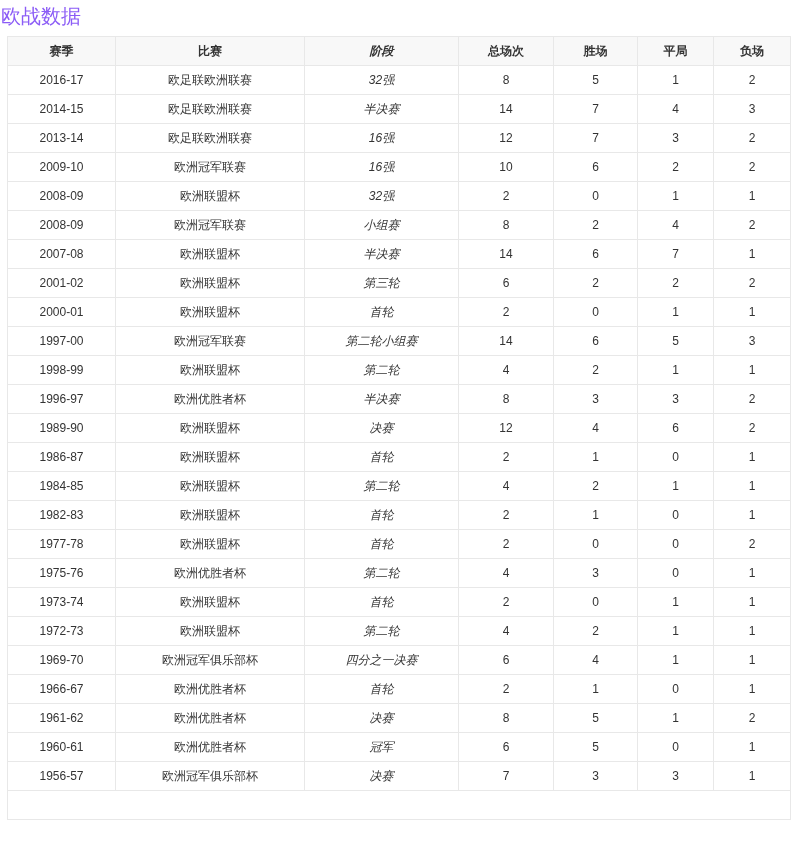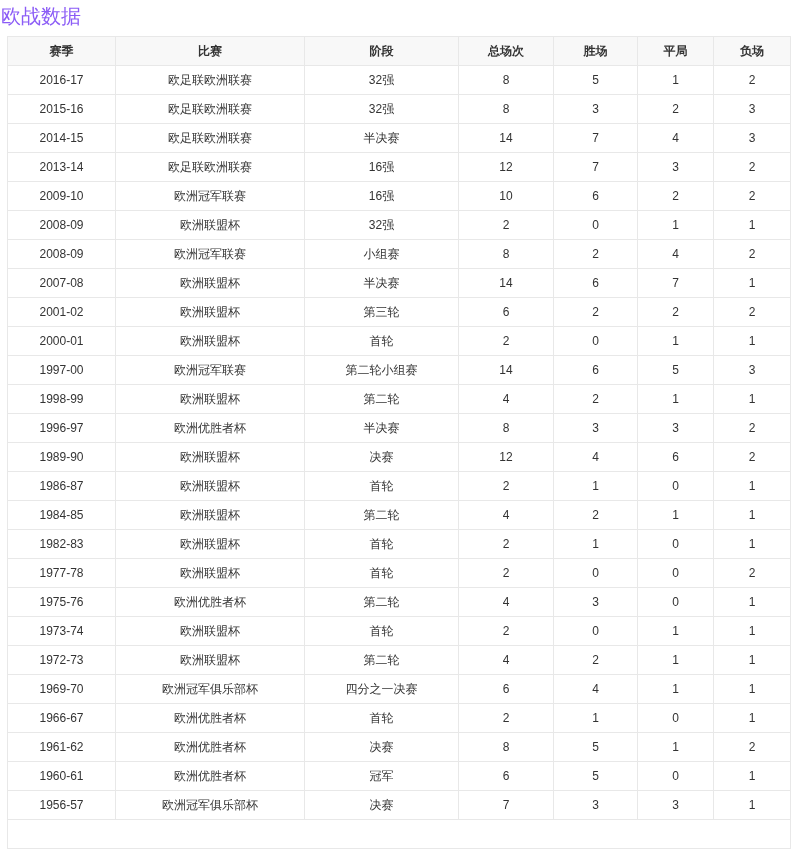--- a/index.html
+++ b/index.html
@@ -42,21 +42,21 @@
     overflow: hidden;
     white-space: nowrap;
   }
   table.stats thead th {
     background: #f8f8f8;
     font-weight: 700;
   }
   
   .c0 { width: 108px; margin-top: 30px; }
   .c1 { width: 189px; margin-top: 48px; }
-  .c2 { width: 154px; }
+  .c2 { width: 154px; font-style: italic; }
   .c3 { width: 95px;  }
   .c4 { width: 84px; margin-top: 40px;  }
   .c5 { width: 76px;  }
   .c6 { width: 77px;  }
   td.footer-cell {
     height: 27px;
     background: #ffffff;
   }
 </style>
 </head>
@@ -81,29 +81,20 @@
         <tr>
           <td class="c0">2016-17</td>
           <td class="c1">欧足联欧洲联赛</td>
           <td class="c2">32强</td>
           <td class="c3">8</td>
           <td class="c4">5</td>
           <td class="c5">1</td>
           <td class="c6">2</td>
         </tr>
         <tr>
-          <td class="c0">2015-16</td>
-          <td class="c1">欧足联欧洲联赛</td>
-          <td class="c2">32强</td>
-          <td class="c3">8</td>
-          <td class="c4">3</td>
-          <td class="c5">2</td>
-          <td class="c6">3</td>
-        </tr>
-        <tr>
           <td class="c0">2014-15</td>
           <td class="c1">欧足联欧洲联赛</td>
           <td class="c2">半决赛</td>
           <td class="c3">14</td>
           <td class="c4">7</td>
           <td class="c5">4</td>
           <td class="c6">3</td>
         </tr>
         <tr>
           <td class="c0">2013-14</td>

